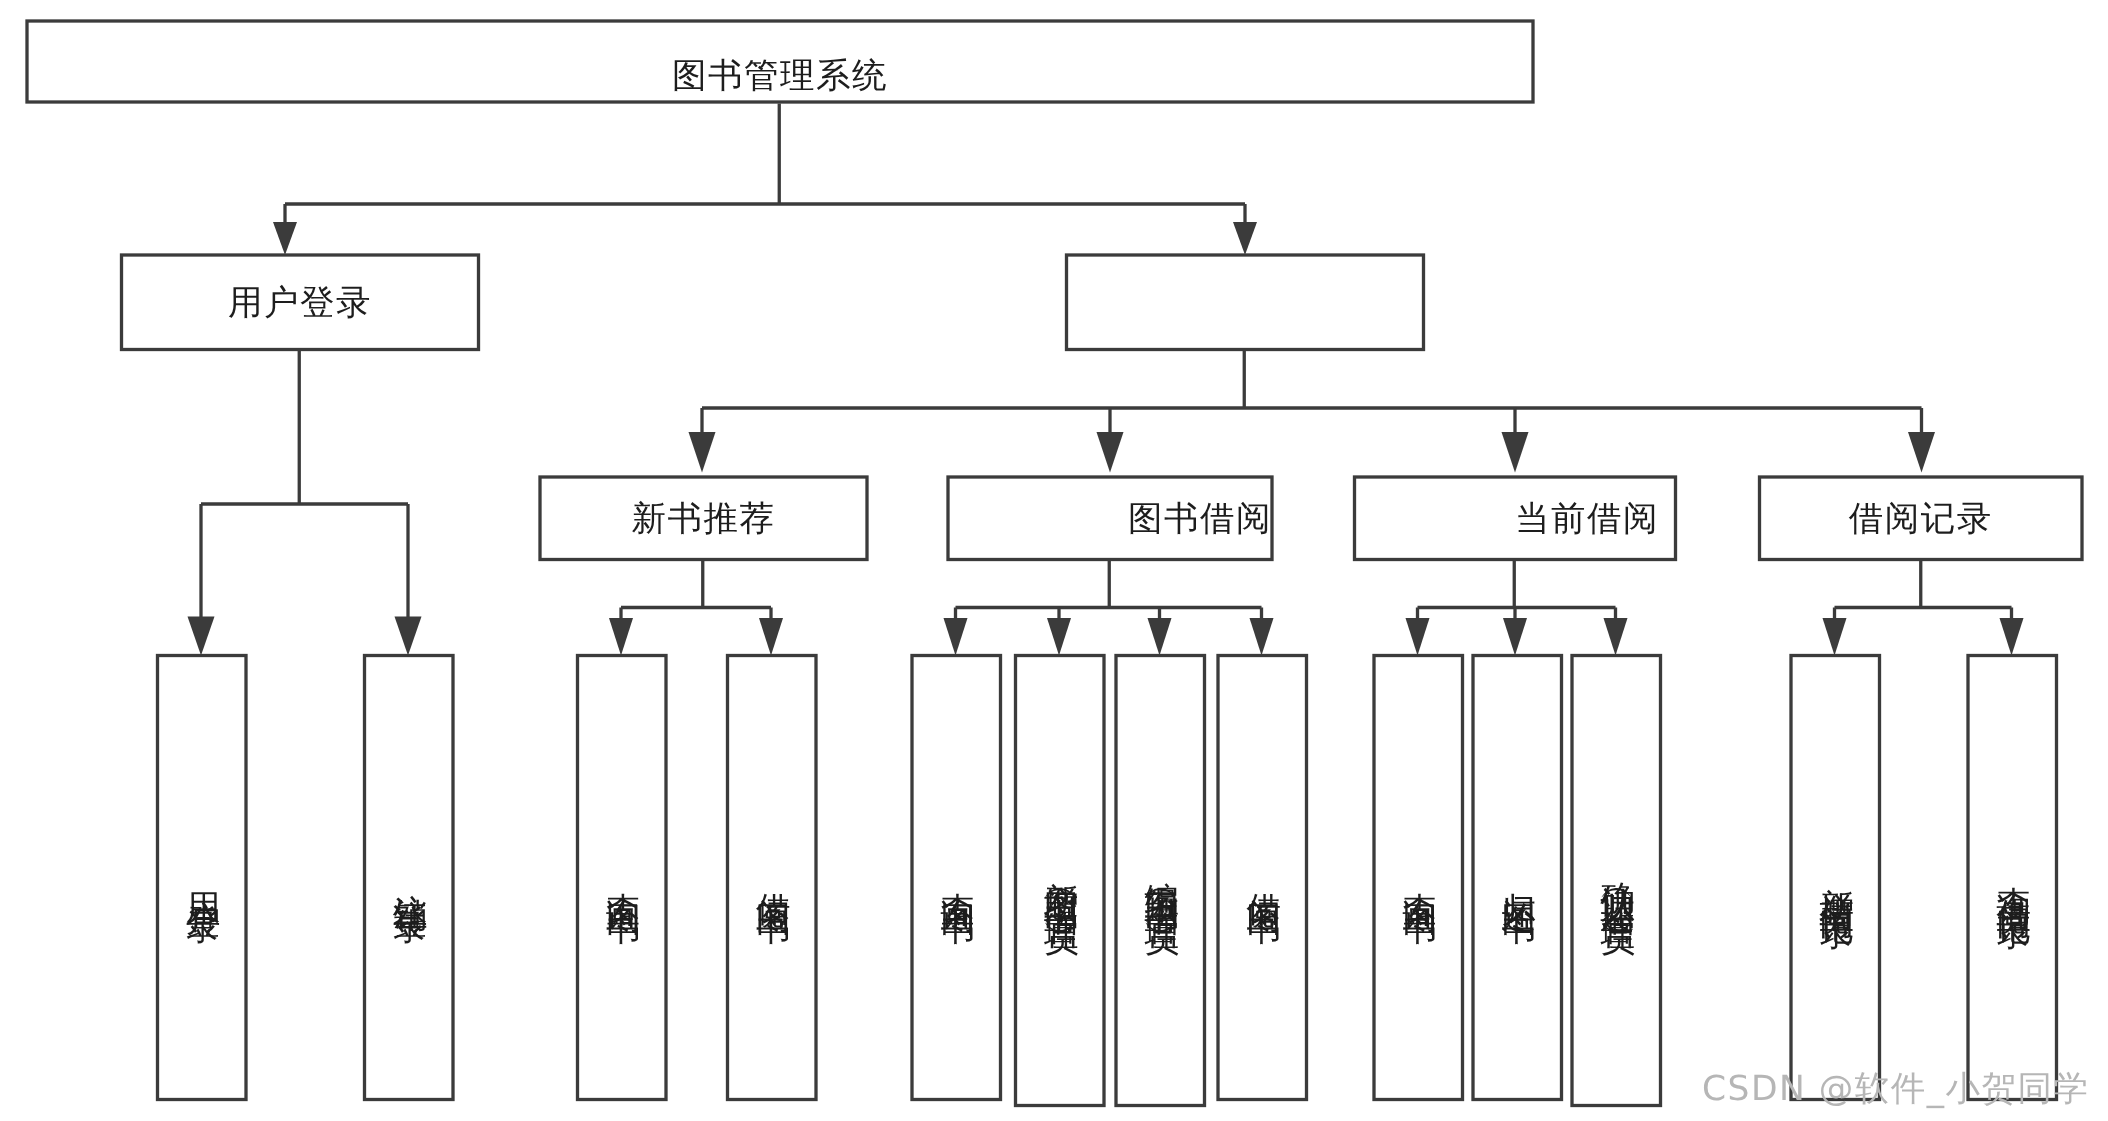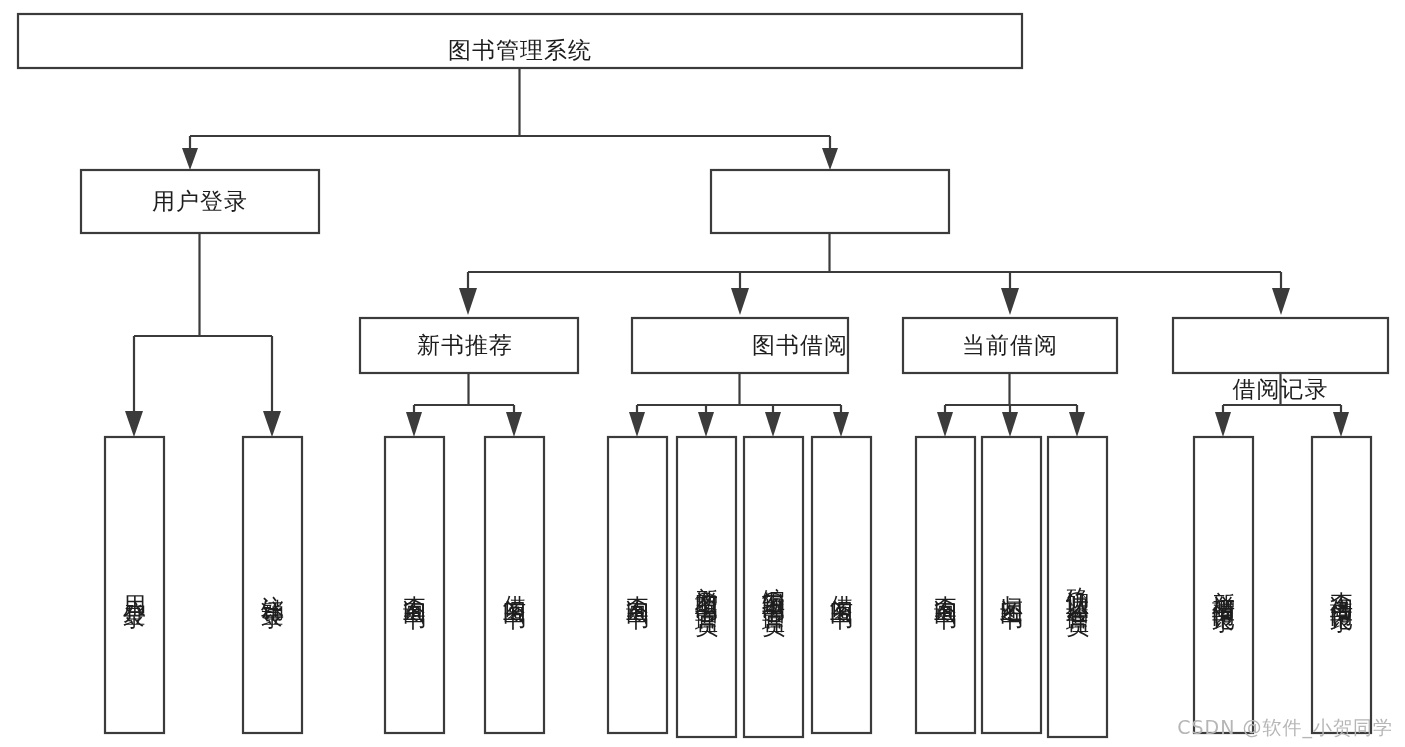--- a/index.html
+++ b/index.html
@@ -68,21 +68,21 @@
     font-size: 23px;
     color: #1d1d1d;
     letter-spacing: 1px;
     white-space: nowrap;
   }
   .watermark {
     position: absolute;
     right: 12px;
     bottom: 6px;
     font-family: "DejaVu Sans", "Liberation Sans", sans-serif;
-    font-size: 19px;
+    font-size: 23px;
     color: #b6b6b6;
     letter-spacing: 1px;
     white-space: nowrap;
     margin-top: 42px;
   }
 </style>
 </head>
 <body>
 
 <div id="canvas">
@@ -192,30 +192,30 @@
   </svg>
 
   <div class="horiz-wrap" style="left:18px; top:14px; width:1004px; height:72px;">
     <span class="horiz-text">图书管理系统</span>
   </div>
 
   <div class="horiz-wrap" style="left:81px; top:170px; width:238px; height:63px;">
     <span class="horiz-text">用户登录</span>
   </div>
 
-  <div class="horiz-wrap" style="left:340px; top:318px; width:218px; height:55px;padding-left:16px;">
+  <div class="horiz-wrap" style="left:360px; top:318px; width:218px; height:55px;">
     <span class="horiz-text">新书推荐</span>
   </div>
   <div class="horiz-wrap" style="left:632px; top:318px; width:216px; height:55px;justify-content:flex-end;">
     <span class="horiz-text">图书借阅</span>
   </div>
-  <div class="horiz-wrap" style="left:903px; top:318px; width:214px; height:55px;">
+  <div class="horiz-wrap" style="left:903px; top:318px; width:214px; height:55px;padding-left:48px;">
     <span class="horiz-text">当前借阅</span>
   </div>
-  <div class="horiz-wrap" style="left:1173px; top:318px; width:215px; height:55px;margin-top:44px;">
+  <div class="horiz-wrap" style="left:1173px; top:318px; width:215px; height:55px;">
     <span class="horiz-text">借阅记录</span>
   </div>
 
   <div class="vert-wrap" style="left:105px; top:437px; width:59px; height:296px;">
     <span class="vert-text">用户登录</span>
   </div>
   <div class="vert-wrap" style="left:243px; top:437px; width:59px; height:296px;">
     <span class="vert-text">注销登录</span>
   </div>
 

